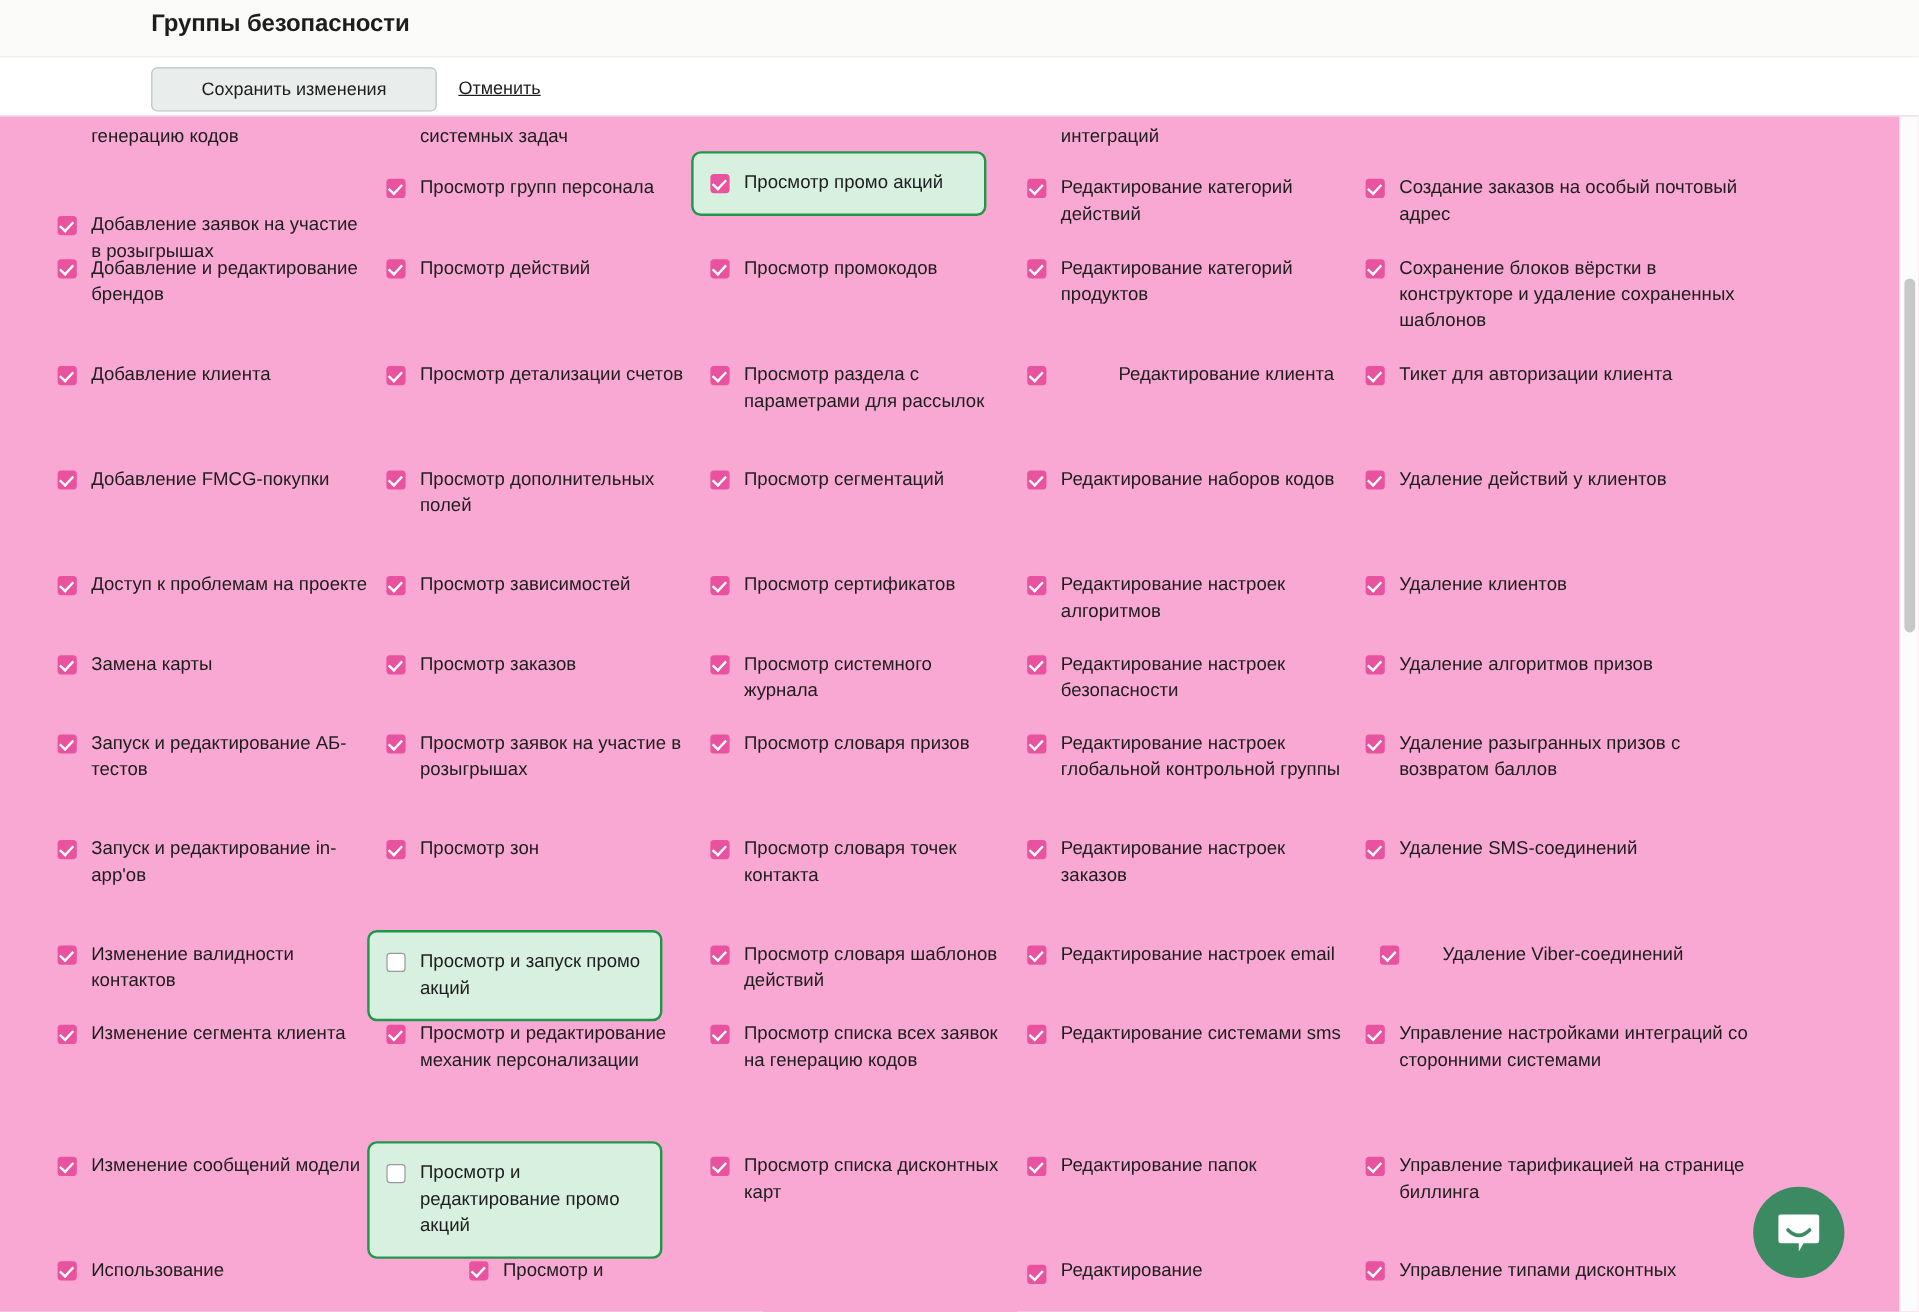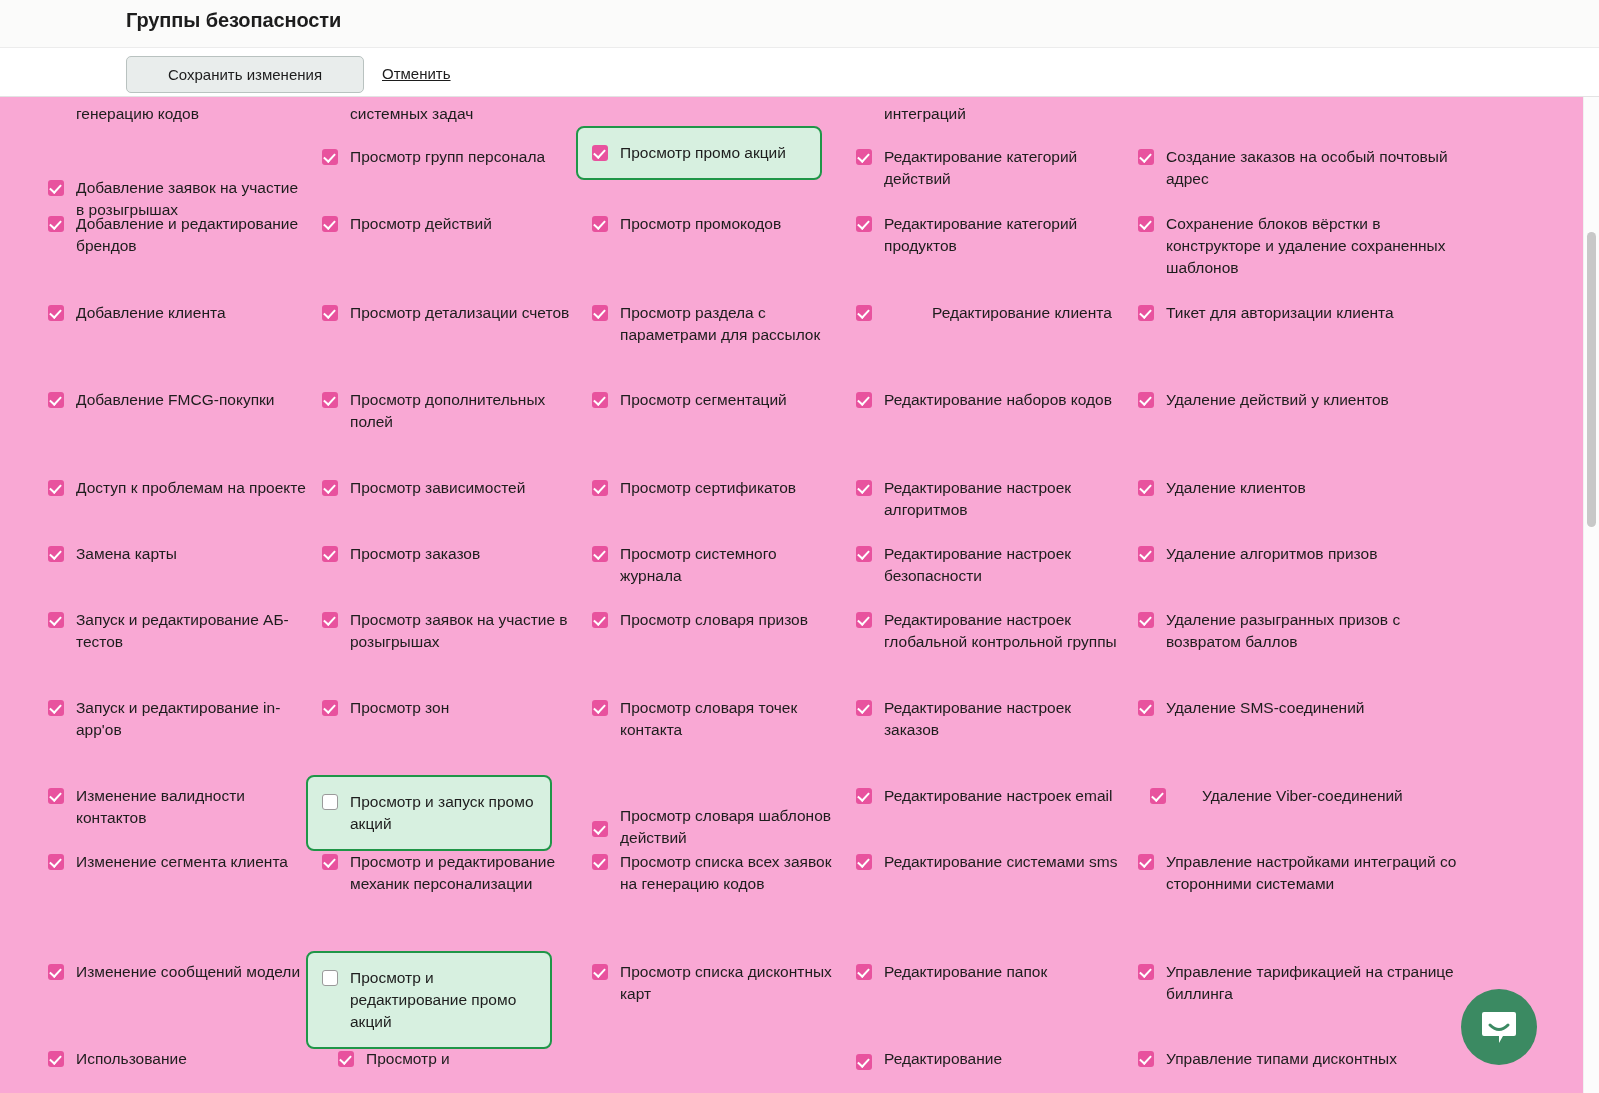--- a/index.html
+++ b/index.html
@@ -290,21 +290,21 @@
           <span class="lbl">Просмотр и запуск промо акций</span>
         </div>
         <div class="perm-item" style="position: absolute; top: 754px; left: 0px; width: 100%;">
           <span class="chk checked"></span>
           <span class="lbl">Просмотр и редактирование механик персонализации</span>
         </div>
         <div class="perm-item highlight" style="position: absolute; top: 864px; left: 0px; width: calc(100% - 4px);">
           <span class="chk unchecked"></span>
           <span class="lbl">Просмотр и редактирование промо акций</span>
         </div>
-        <div class="perm-item" style="position: absolute; top: 951px; left: 16px; width: 100%;">
+        <div class="perm-item" style="position: absolute; top: 951px; left: 0px; width: 100%; justify-content: center;">
           <span class="chk checked"></span>
           <span class="lbl">Просмотр и</span>
         </div>
       </div>
       <div class="perm-col c2">
         <div class="perm-item highlight" style="position: absolute; top: 39px; left: 0px; width: calc(100% - 4px);">
           <span class="chk checked"></span>
           <span class="lbl">Просмотр промо акций</span>
         </div>
         <div class="perm-item" style="position: absolute; top: 116px; left: 0px; width: 100%;">
@@ -328,21 +328,21 @@
           <span class="lbl">Просмотр системного журнала</span>
         </div>
         <div class="perm-item" style="position: absolute; top: 512px; left: 0px; width: 100%;">
           <span class="chk checked"></span>
           <span class="lbl">Просмотр словаря призов</span>
         </div>
         <div class="perm-item" style="position: absolute; top: 600px; left: 0px; width: 100%;">
           <span class="chk checked"></span>
           <span class="lbl">Просмотр словаря точек контакта</span>
         </div>
-        <div class="perm-item" style="position: absolute; top: 708px; left: 0px; width: 100%; align-items: center;">
+        <div class="perm-item" style="position: absolute; top: 688px; left: 0px; width: 100%;">
           <span class="chk checked"></span>
           <span class="lbl">Просмотр словаря шаблонов действий</span>
         </div>
         <div class="perm-item" style="position: absolute; top: 754px; left: 0px; width: 100%;">
           <span class="chk checked"></span>
           <span class="lbl">Просмотр списка всех заявок на генерацию кодов</span>
         </div>
         <div class="perm-item" style="position: absolute; top: 864px; left: 0px; width: 100%;">
           <span class="chk checked"></span>
           <span class="lbl">Просмотр списка дисконтных карт</span>

